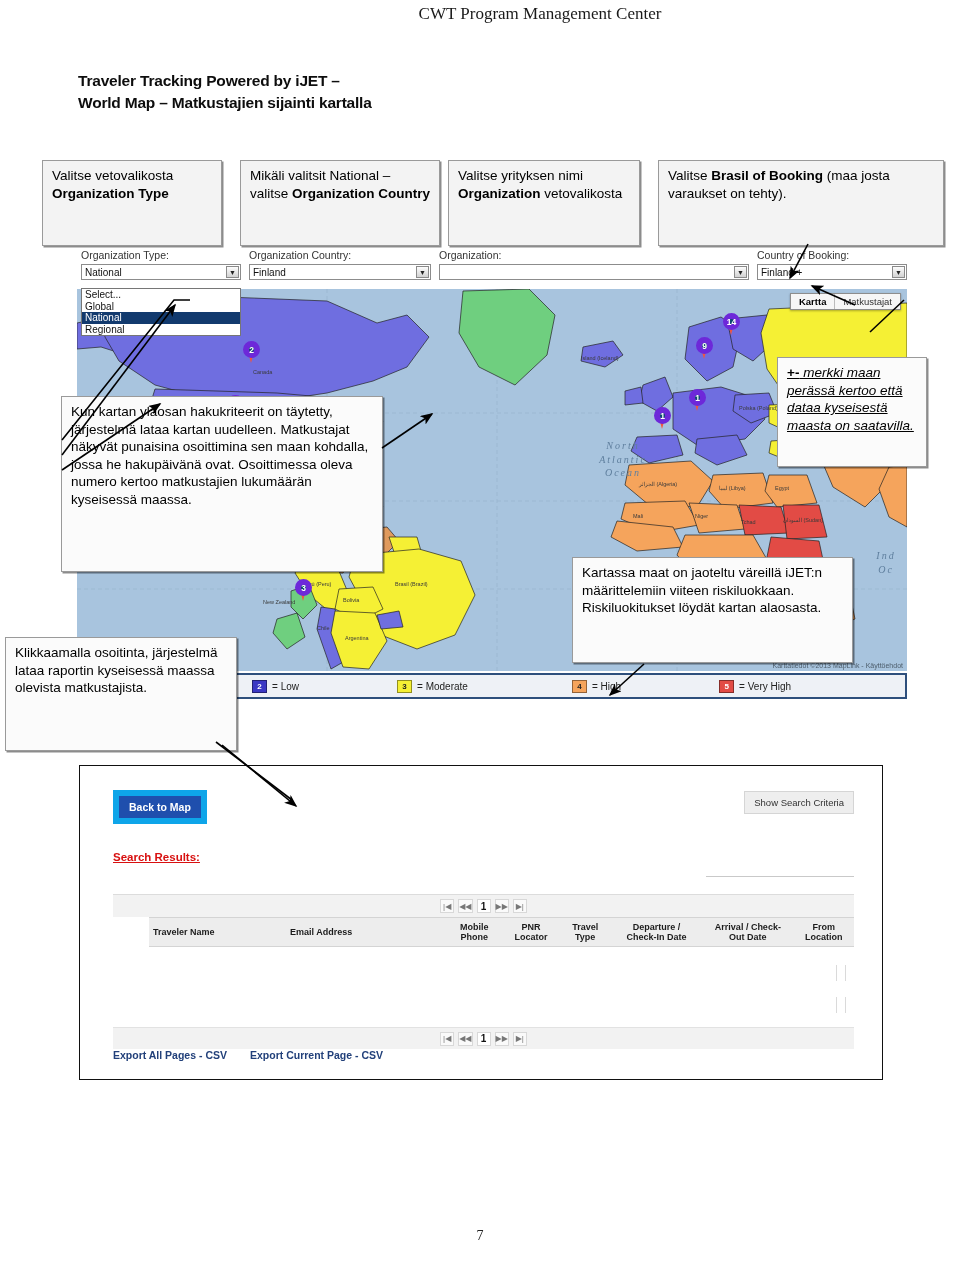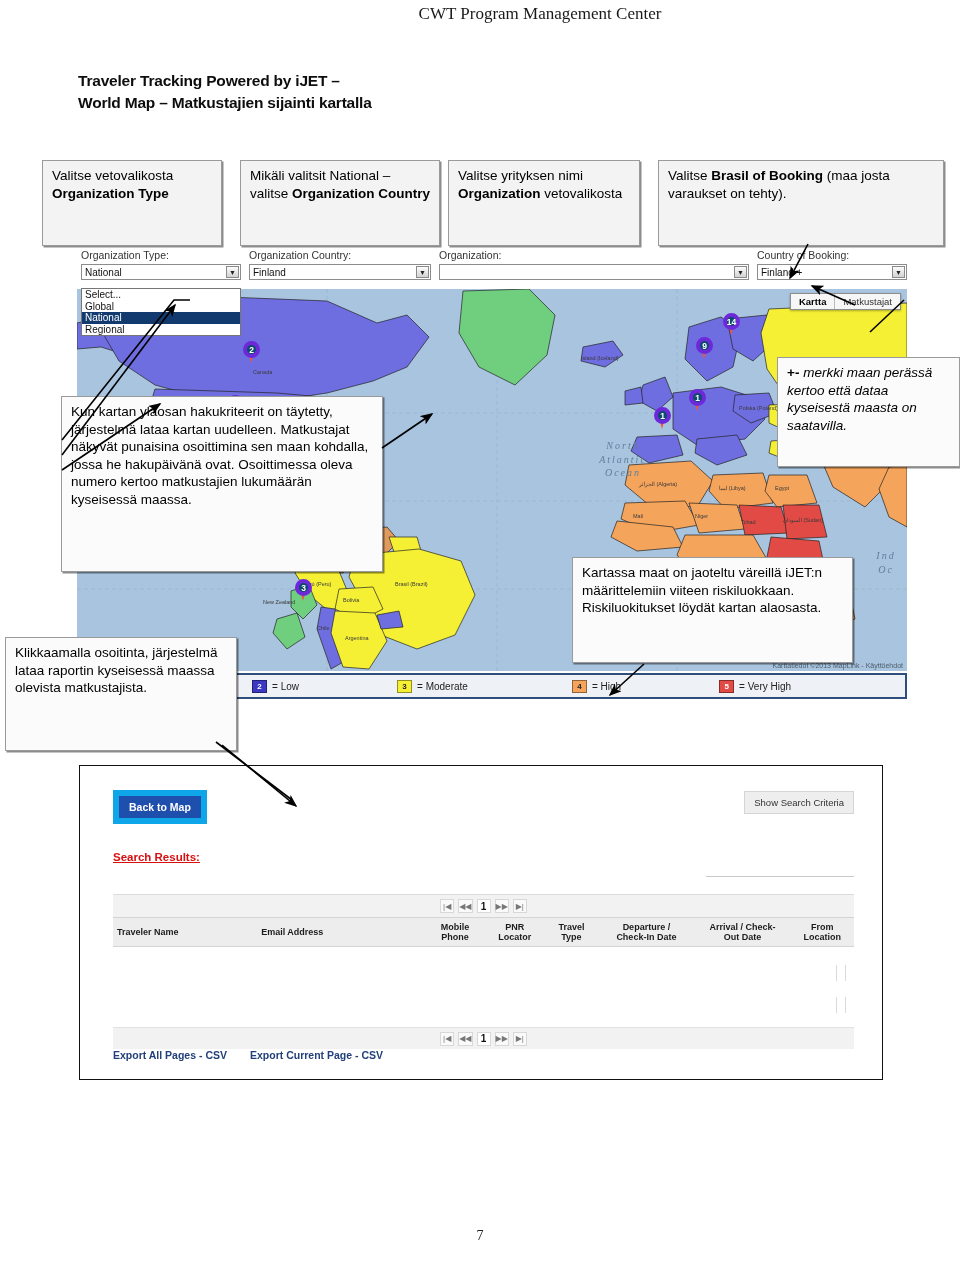--- a/index.html
+++ b/index.html
@@ -48,21 +48,21 @@
   .callout b { font-weight: bold; }
   .callout.italic { font-style: italic; }
   .callout.white { background: #fbfbfb; }
 
   #co-type    { left: 42px;  top: 160px;  width: 180px; height: 86px; }
   #co-country { left: 240px; top: 160px;  width: 200px; height: 86px; }
   #co-org     { left: 448px; top: 160px;  width: 192px; height: 86px; }
   #co-cob     { left: 658px; top: 160px;  width: 286px; height: 86px; }
 
   #co-map     { left: 61px;  top: 396px;  width: 322px; height: 176px; z-index: 46; }
-  #co-plus    { left: 777px; top: 357px;  width: 183px; height: 110px; z-index: 46; }
+  #co-plus    { left: 777px; top: 357px;  width: 150px; height: 110px; z-index: 46; text-decoration: underline; }
   #co-colors  { left: 572px; top: 557px;  width: 281px; height: 106px; z-index: 46; }
   #co-click   { left: 5px;   top: 637px;  width: 232px; height: 114px; z-index: 46; }
 
   
   .app-shot {
     position: absolute; left: 77px; top: 249px;
     width: 830px; height: 462px;
     background: #ffffff;
     overflow: hidden;
     z-index: 10;
@@ -122,21 +122,21 @@
   .cname {
     position: absolute; font-size: 5.5px; color: #3a3a3a;
     text-align: center; line-height: 1.1; white-space: nowrap;
   }
   .marker {
     position: absolute; width: 17px; height: 23px; z-index: 22;
     cursor: pointer;
   }
   .marker .pin {
     width: 17px; height: 17px; border-radius: 50% 50% 50% 50%;
-    background: #0c4a6e; border: 4px solid #6d28d9;
+    background: #0c4a6e; border: 6px solid #6d28d9;
     color: #fff; font-size: 8.5px; font-weight: bold;
     display: flex; align-items: center; justify-content: center;
     position: relative; z-index: 2;
   }
   .marker .tip {
     position: absolute; left: 5px; top: 11px;
     width: 0; height: 0;
     border-left: 3.5px solid transparent;
     border-right: 3.5px solid transparent;
     border-top: 11px solid #f2553d;
@@ -220,21 +220,21 @@
   }
   .pager .pg {
     min-width: 14px; height: 14px; background: #fafafa;
     border: 1px solid #d8d8d8; display: flex;
     align-items: center; justify-content: center; cursor: pointer;
   }
   .pager .pg.cur { font-size: 10px; font-weight: bold; color: #111; background: #fff; }
   .grid-head {
     display: flex; background: #ededed; height: 30px;
     border-top: 1px solid #d4d4d4; border-bottom: 1px solid #d4d4d4;
-    font-size: 9px; font-weight: bold; color: #1c1c1c;
+    font-size: 9px; font-weight: bold; color: #1c1c1c; margin-left: 36px;
   }
   .grid-head .th {
     display: flex; align-items: center; justify-content: center;
     text-align: center; line-height: 1.15; padding: 0 2px;
   }
   .grid-head .th.left { justify-content: flex-start; padding-left: 4px; }
   .grid-body { height: 80px; background: #fff; position: relative; }
   .grid-body .rowline {
     position: absolute; right: 8px; width: 10px; height: 16px;
     border-left: 1px solid #dadada; border-right: 1px solid #dadada;

